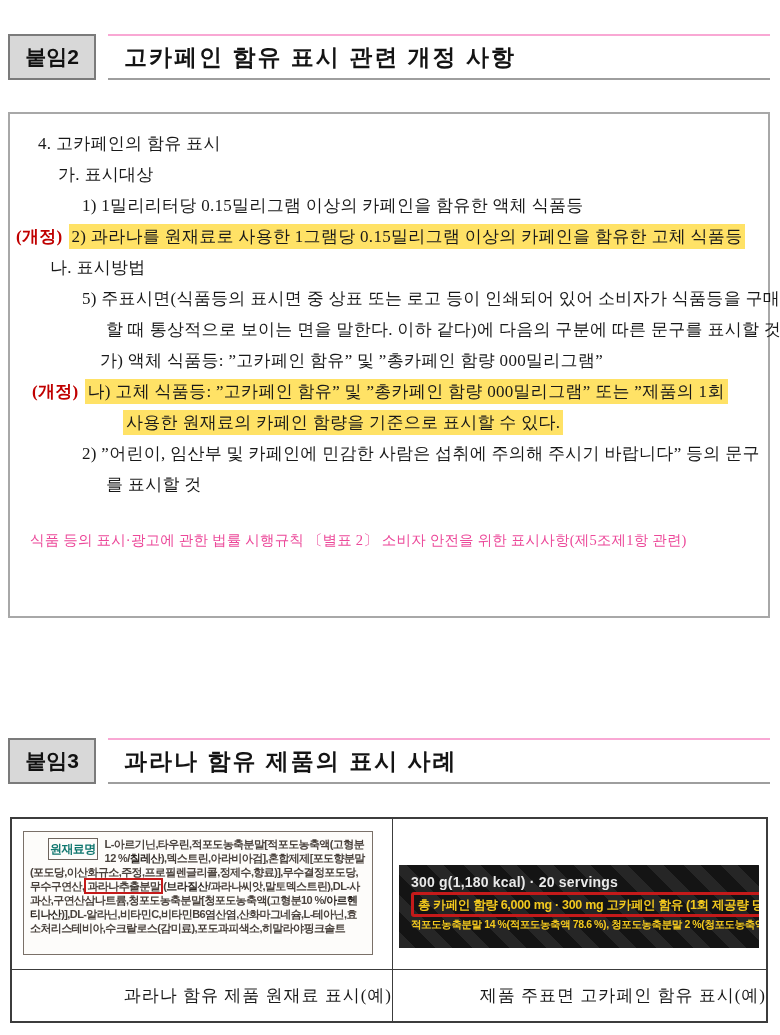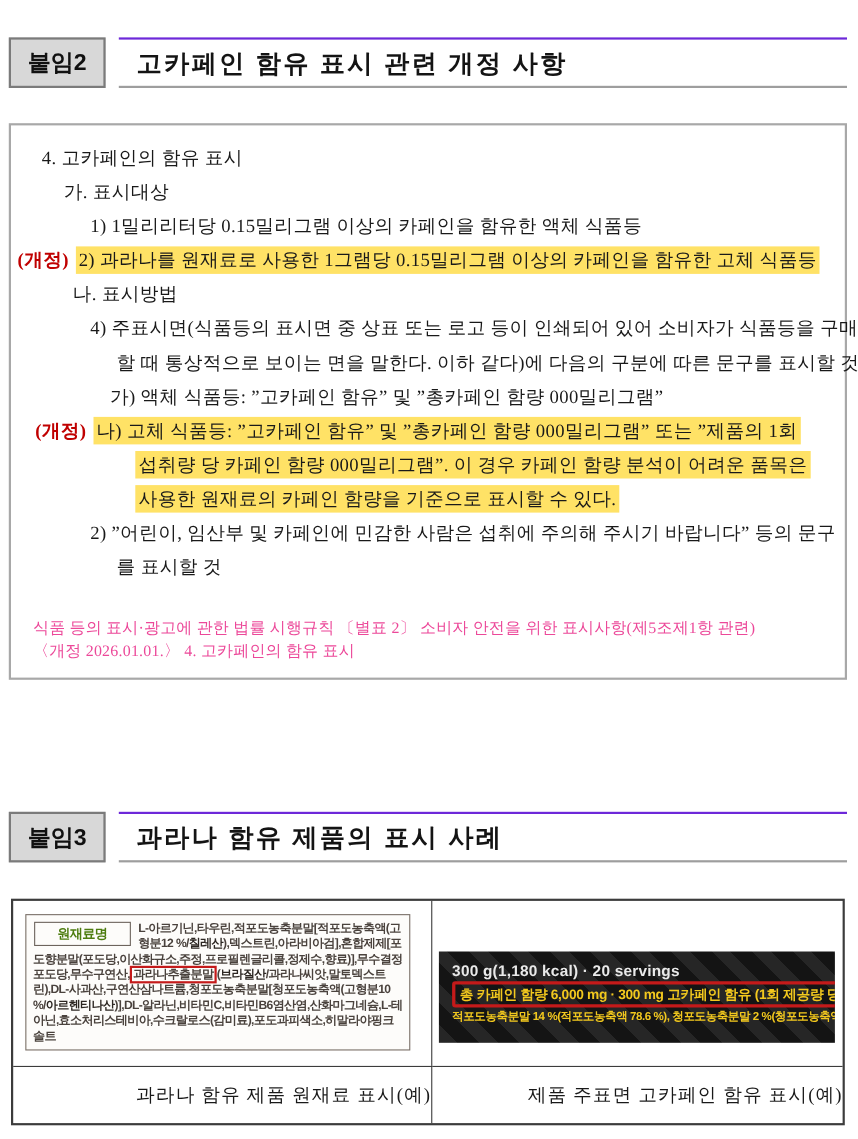--- a/index.html
+++ b/index.html
@@ -7,21 +7,21 @@
        font-family:"Liberation Serif","DejaVu Serif",serif;color:#1c1c1c;}
 
   
   .att-header{position:absolute;left:0;width:776px;height:50px;}
   .tag-box{position:absolute;left:8px;top:0;width:88px;height:46px;
            background:#d8d8d8;border:2px solid #7b7b7b;box-sizing:border-box;
            display:flex;align-items:center;justify-content:center;
            font-family:"Liberation Sans","DejaVu Sans",sans-serif;
            font-size:21px;font-weight:bold;color:#111;}
   .title-rail{position:absolute;left:108px;top:0;width:662px;height:46px;
-              border-top:2px solid #6d28d9;border-bottom:2px solid #9e9e9e;
+              border-top:2px solid #f9a8d4;border-bottom:2px solid #9e9e9e;
               box-sizing:border-box;display:flex;align-items:center;}
   .att-title{font-family:"Liberation Sans","DejaVu Sans",sans-serif;
              font-size:23px;font-weight:bold;color:#141414;
              padding-left:16px;letter-spacing:2px;}
 
   
   .content-box{position:absolute;left:8px;top:112px;width:762px;height:506px;
                border:2px solid #a8a8a8;box-sizing:border-box;padding-top:14px;}
   .doc-line{height:31px;line-height:31px;font-size:17px;white-space:nowrap;
             letter-spacing:0.3px;color:#191919;}
@@ -39,22 +39,22 @@
   .b-top{border-top:1.5px solid #3c3c3c;}
   .caption-cell{display:flex;align-items:center;justify-content:flex-end;
                 font-size:17px;letter-spacing:1px;color:#191919;}
 
   
   .ing-panel{position:absolute;left:11px;top:12px;width:350px;height:124px;
              border:1.5px solid #7a7068;box-sizing:border-box;padding:5px 6px;
              font-family:"Liberation Sans","DejaVu Sans",sans-serif;
              font-size:11px;line-height:14px;letter-spacing:-0.6px;
              font-weight:600;color:#4a423d;background:#fdfcfa;}
-  .ing-field{float:left;border:1.5px solid #6d645d;padding:3px 20px;margin:1px 7px 2px 1px;
-             font-size:12px;font-weight:600;color:#4d7c0f;}
+  .ing-field{float:left;border:1.5px solid #6d645d;padding:3px 1px;margin:1px 7px 2px 18px;
+             font-size:12px;font-weight:600;color:#0f766e;}
   .ing-bold{font-weight:800;color:#2c2622;}
   .red-box-inline{border:2px solid #c41a1a;padding:0 1px;}
 
   
   .prod-label{position:absolute;left:6px;top:33px;width:360px;height:83px;
               box-sizing:border-box;padding:9px 10px 6px 12px;
               background:repeating-linear-gradient(45deg,#262626 0 12px,#141414 12px 26px);
               font-family:"Liberation Sans","DejaVu Sans",sans-serif;overflow:hidden;margin-top:13px;}
   .prod-line1{color:#e9e9e9;font-size:14px;font-weight:bold;letter-spacing:0.2px;}
   .prod-line2-box{display:inline-block;border:3px solid #c41a1a;border-radius:3px;
@@ -74,38 +74,34 @@
   </div>
 </div>
 
 <div class="content-box">
   <div class="doc-line" style="margin-left:28px;">4. 고카페인의 함유 표시</div>
   <div class="doc-line" style="margin-left:48px;">가. 표시대상</div>
   <div class="doc-line" style="margin-left:72px;">1) 1밀리리터당 0.15밀리그램 이상의 카페인을 함유한 액체 식품등</div>
   <div class="doc-line" style="margin-left:6px;">
     <span class="rev">(개정)</span><span class="hl">2) 과라나를 원재료로 사용한 1그램당 0.15밀리그램 이상의 카페인을 함유한 고체 식품등</span>
   </div>
-  <div class="doc-line" style="margin-left:56px;">나. 표시방법</div>
-  <div class="doc-line" style="margin-left:72px;">4) 주표시면(식품등의 표시면 중 상표 또는 로고 등이 인쇄되어 있어 소비자가 식품등을 구매</div>
+  <div class="doc-line" style="margin-left:40px;">나. 표시방법</div>
+  <div class="doc-line" style="margin-left:72px;">5) 주표시면(식품등의 표시면 중 상표 또는 로고 등이 인쇄되어 있어 소비자가 식품등을 구매</div>
   <div class="doc-line" style="margin-left:96px;">할 때 통상적으로 보이는 면을 말한다. 이하 같다)에 다음의 구분에 따른 문구를 표시할 것</div>
   <div class="doc-line" style="margin-left:90px;">가) 액체 식품등: ”고카페인 함유” 및 ”총카페인 함량 000밀리그램”</div>
   <div class="doc-line" style="margin-left:22px;">
     <span class="rev">(개정)</span><span class="hl">나) 고체 식품등: ”고카페인 함유” 및 ”총카페인 함량 000밀리그램” 또는 ”제품의 1회</span>
-  </div>
-  <div class="doc-line" style="margin-left:113px;">
-    <span class="hl">섭취량 당 카페인 함량 000밀리그램”. 이 경우 카페인 함량 분석이 어려운 품목은</span>
   </div>
   <div class="doc-line" style="margin-left:113px;">
     <span class="hl">사용한 원재료의 카페인 함량을 기준으로 표시할 수 있다.</span>
   </div>
   <div class="doc-line" style="margin-left:72px;">2) ”어린이, 임산부 및 카페인에 민감한 사람은 섭취에 주의해 주시기 바랍니다” 등의 문구</div>
   <div class="doc-line" style="margin-left:96px;">를 표시할 것</div>
   <div class="footnote">
     <div>식품 등의 표시·광고에 관한 법률 시행규칙 〔별표 2〕 소비자 안전을 위한 표시사항(제5조제1항 관련)</div>
-    <div>〈개정 2026.01.01.〉 4. 고카페인의 함유 표시</div>
   </div>
 </div>
 
 <div class="att-header" style="top:738px;">
   <div class="tag-box">
     <span>붙임3</span>
   </div>
   <div class="title-rail">
     <span class="att-title">과라나 함유 제품의 표시 사례</span>
   </div>

